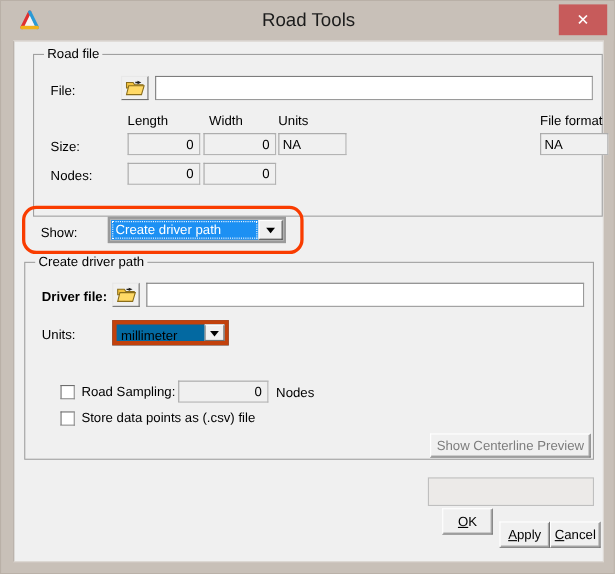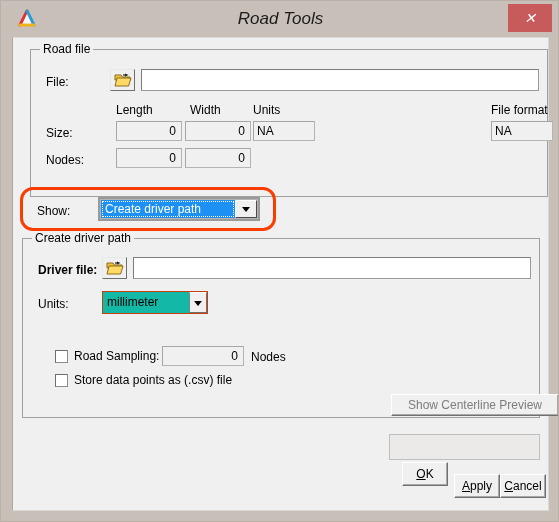--- a/index.html
+++ b/index.html
@@ -25,21 +25,20 @@
     overflow: hidden;
   }
 
   
   #titlebar {
     position: absolute;
     left: 0; top: 0;
     width: 559px;
     height: 36px;
     background: #c8c0b8;
-    font-style: italic;
   }
   #app-icon {
     position: absolute;
     left: 15px;
     top: 7px;
     width: 22px;
     height: 22px;
   }
   #title-text {
     position: absolute;
@@ -140,22 +139,22 @@
     border-right-color: #6f6f6f;
     border-bottom-color: #6f6f6f;
     cursor: pointer;
   }
   .browse-btn svg { display: block; margin: 2px auto 0 auto; }
 
   
   .combo {
     position: absolute;
     box-sizing: border-box;
-    border: 1px solid #c2410c;
-    background: #14b8a6;
+    border: 4px solid #c2410c;
+    background: #0369a1;
     display: flex;
     align-items: stretch;
     cursor: pointer;
   }
   .combo .combo-face {
     flex: 1 1 auto;
     font-size: 12px;
     line-height: 18px;
     padding: 1px 4px;
     overflow: hidden;
@@ -342,21 +341,21 @@
         <span class="checkbox-label">Road Sampling:</span>
       </div>
       <div class="textbox readonly num" style="left:139px; top:107px; width:82px; height:20px;">0</div>
       <div class="lbl" style="left:228px; top:111px;">Nodes</div>
 
       <div class="checkbox-row" style="left:18px; top:134px;">
         <span class="checkbox-box"></span>
         <span class="checkbox-label">Store data points as (.csv) file</span>
       </div>
 
-      <div class="pushbtn disabled" style="left:368px; top:155px; width:168px; height:22px; line-height:21px;">Show Centerline Preview</div>
+      <div class="pushbtn disabled" style="left:368px; top:155px; width:146px; height:22px; line-height:21px;">Show Centerline Preview</div>
     </div>
 
     <div id="status-box" style="left:376px; top:396px; width:151px; height:26px;"></div>
 
     <div class="pushbtn" style="left:389px; top:424px; width:46px; height:24px; line-height:23px;"><span class="mn">O</span><span>K</span></div>
 
     <div class="pushbtn" style="left:441px; top:436px; width:46px; height:24px; line-height:23px;"><span class="mn">A</span><span>pply</span></div>
 
     <div class="pushbtn" style="left:487px; top:436px; width:46px; height:24px; line-height:23px;"><span class="mn">C</span><span>ancel</span></div>
 

